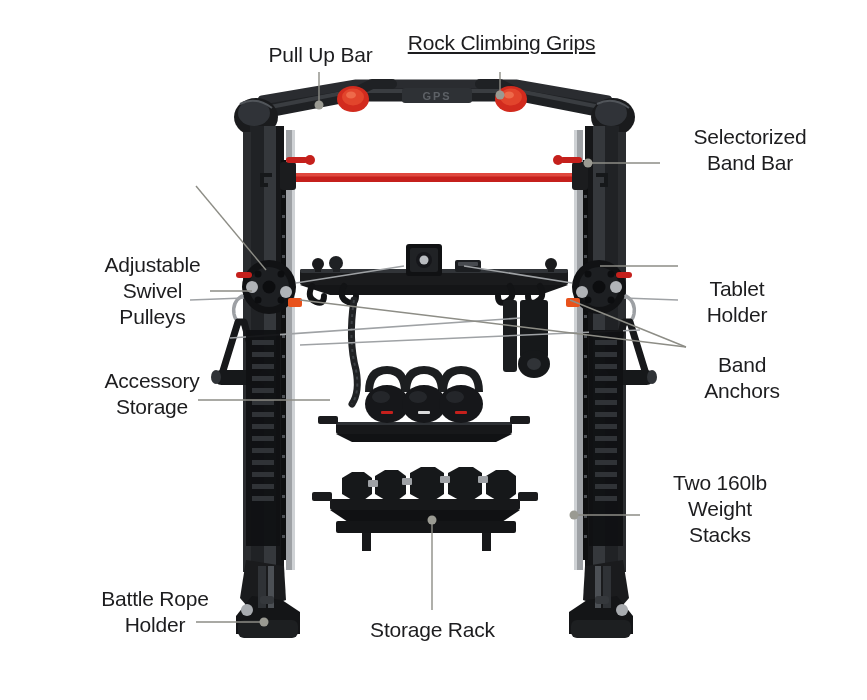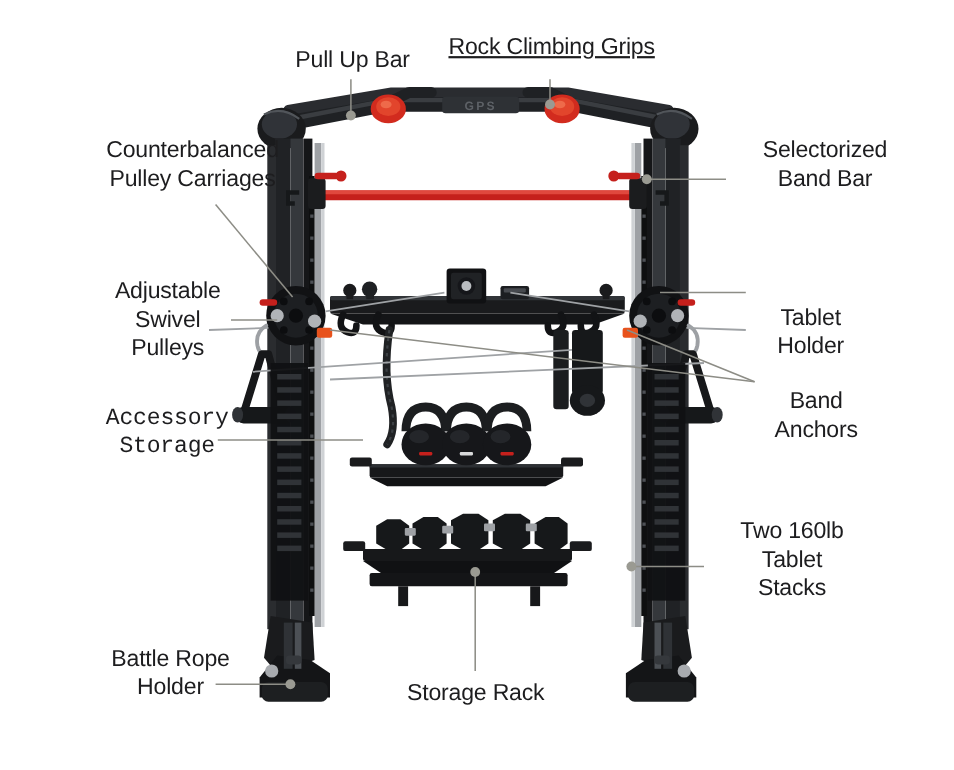--- a/index.html
+++ b/index.html
@@ -400,41 +400,39 @@
     <g>
       <line class="lead" x1="432" y1="522" x2="432" y2="610"></line>
       <circle class="leaddot" cx="432" cy="520" r="4.5"></circle>
     </g>
   </svg>
 
   <div class="label c" style="left:243px;top:42px;width:155px;">Pull Up Bar</div>
 
   <div class="label c" style="left:384px;top:30px;width:235px;text-decoration:underline;">Rock Climbing Grips</div>
 
-  <div class="label c" style="left:55px;top:124px;width:240px;">Counterbalanced
-Pulley Carriages</div>
 
   <div class="label c" style="left:655px;top:124px;width:190px;">Selectorized
 Band Bar</div>
 
   <div class="label c" style="left:80px;top:252px;width:145px;">Adjustable
 Swivel
 Pulleys</div>
 
   <div class="label c" style="left:672px;top:240px;width:130px;margin-top:36px;">Tablet
 Holder</div>
 
   <div class="label c" style="left:672px;top:332px;width:140px;margin-top:20px;">Band
 Anchors</div>
 
-  <div class="label c" style="left:72px;top:368px;width:160px;font-family:Liberation Mono, monospace;">Accessory
+  <div class="label c" style="left:72px;top:368px;width:160px;">Accessory
 Storage</div>
 
   <div class="label c" style="left:640px;top:470px;width:160px;">Two 160lb
-Tablet
+Weight
 Stacks</div>
 
   <div class="label c" style="left:70px;top:586px;width:170px;">Battle Rope
 Holder</div>
 
   <div class="label c" style="left:340px;top:617px;width:185px;">Storage Rack</div>
 
 </div>
 
 </body></html>

